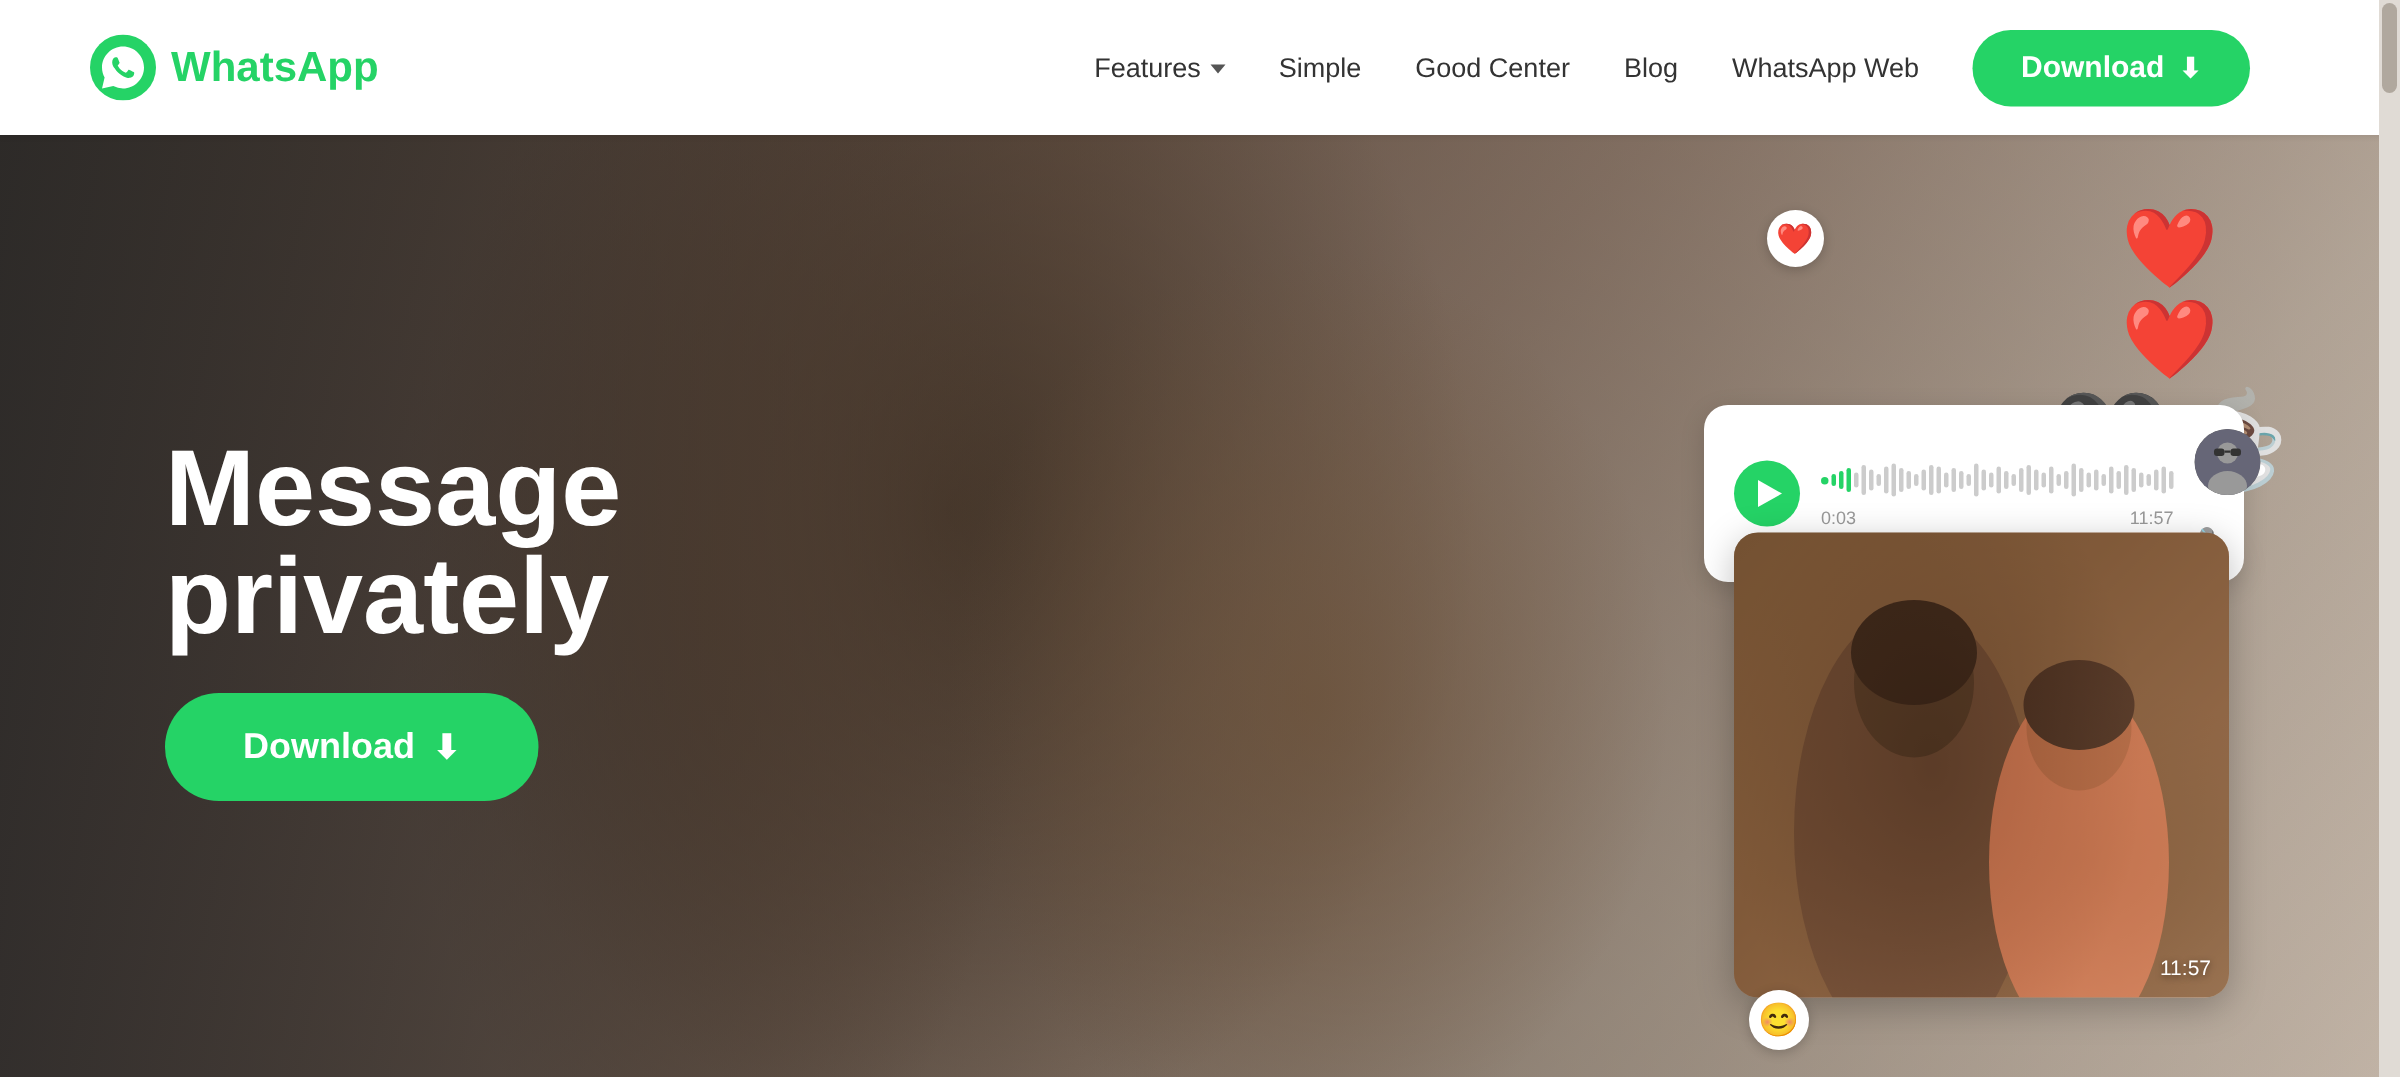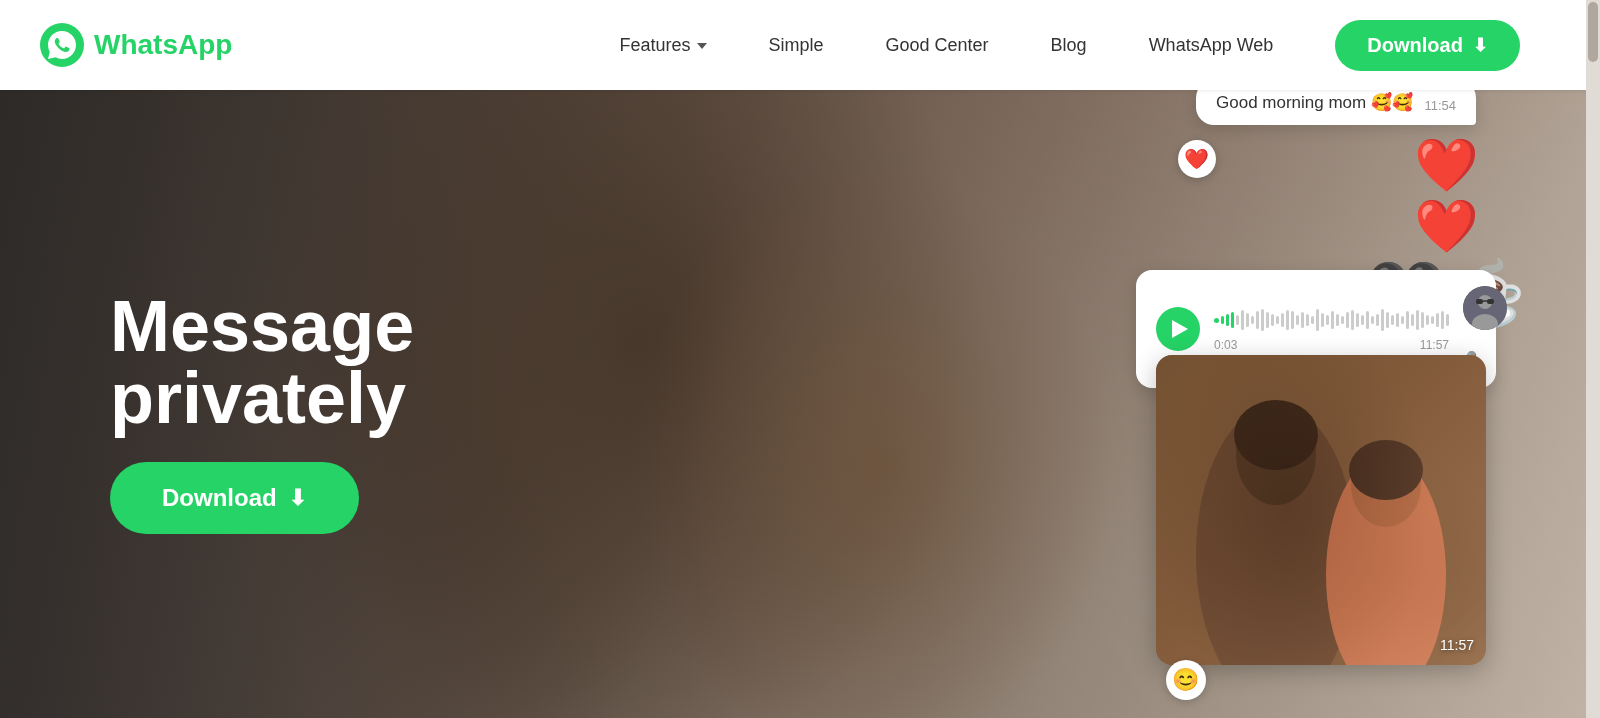--- a/index.html
+++ b/index.html
@@ -6,42 +6,42 @@
     body { width: 1600px; height: 718px; overflow: hidden; font-family: 'Helvetica Neue', Arial, sans-serif; background: #f5f0eb; }
 
     
     .navbar {
       position: absolute;
       top: 0; left: 0; right: 0;
       height: 90px;
       background: #fff;
       display: flex;
       align-items: center;
-      padding: 0 40px;
+      padding: 0 60px;
       z-index: 100;
       box-shadow: 0 1px 4px rgba(0,0,0,0.08);
     }
     .logo-area {
       display: flex;
       align-items: center;
       gap: 10px;
       text-decoration: none;
     }
     .logo-icon {
       width: 44px; height: 44px;
     }
     .logo-text {
       font-size: 28px;
       font-weight: 700;
       color: #25D366;
     }
     .nav-links {
       display: flex;
       align-items: center;
-      gap: 62px;
+      gap: 36px;
       margin-left: auto;
       margin-right: 40px;
     }
     .nav-link {
       font-size: 18px;
       color: #333;
       text-decoration: none;
       cursor: pointer;
       display: flex;
       align-items: center;
@@ -394,24 +394,20 @@
   <div class="hero-content">
     <h1 class="hero-title">Message<br>privately</h1>
     <button class="hero-download-btn">
       <span>Download</span>
       <span style="font-size:22px;">⬇</span>
     </button>
   </div>
 
   <div class="ui-overlays">
 
-    <div class="msg-bubble">
-      <span class="msg-text">Good morning mom 🥰🥰</span>
-      <span class="msg-time">11:54</span>
-    </div>
 
     <div class="heart-reaction">
       <span>❤️</span>
     </div>
 
     <div class="sticker-area">
       <span class="hearts-sticker">❤️<br>❤️</span>
       <span class="coffee-sticker">🖤☕</span>
     </div>
 

